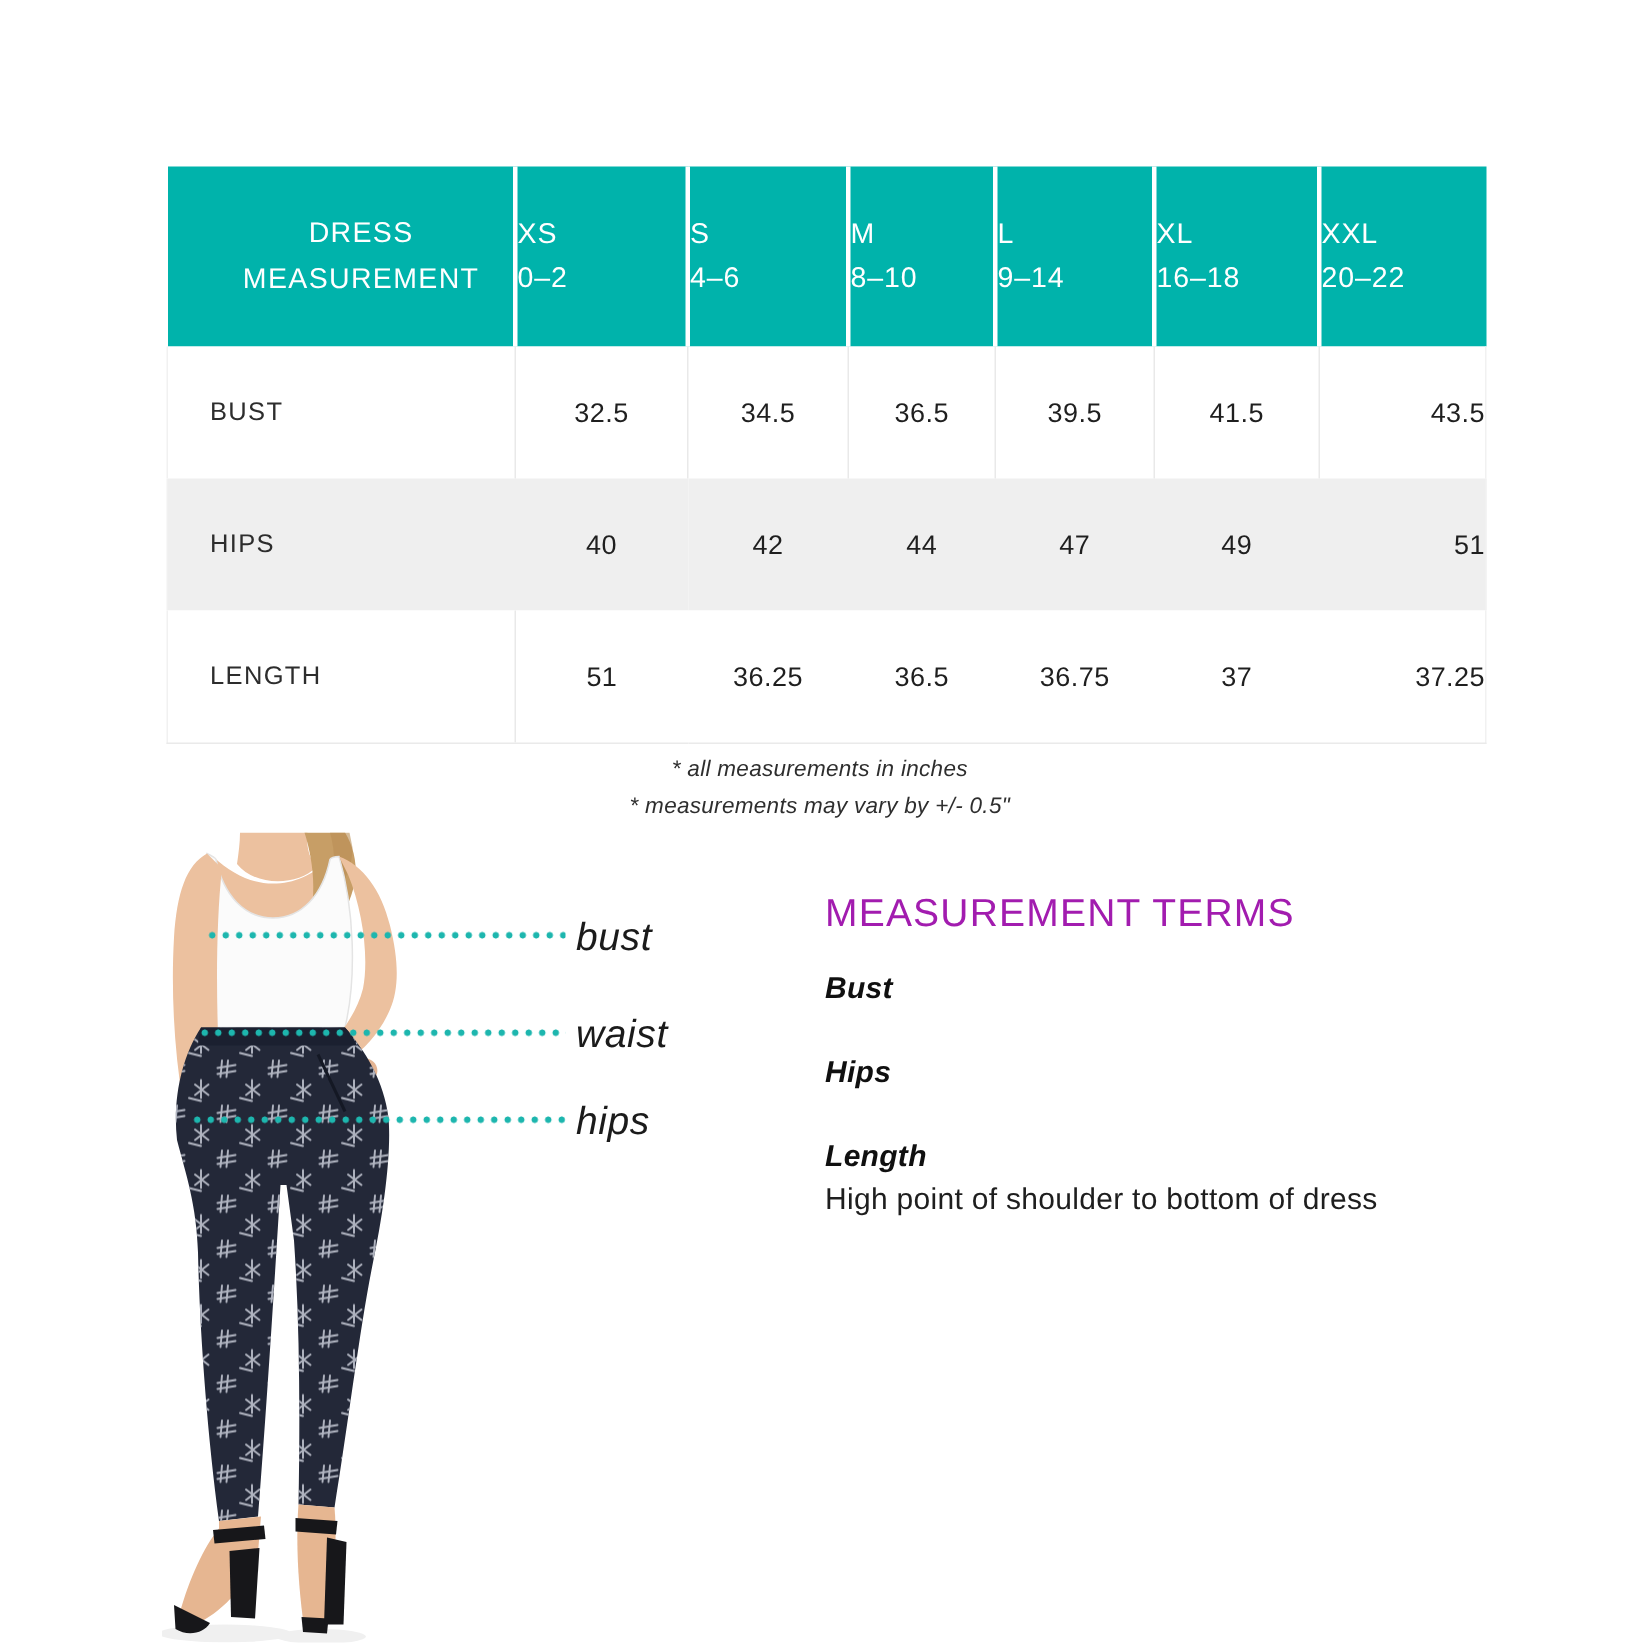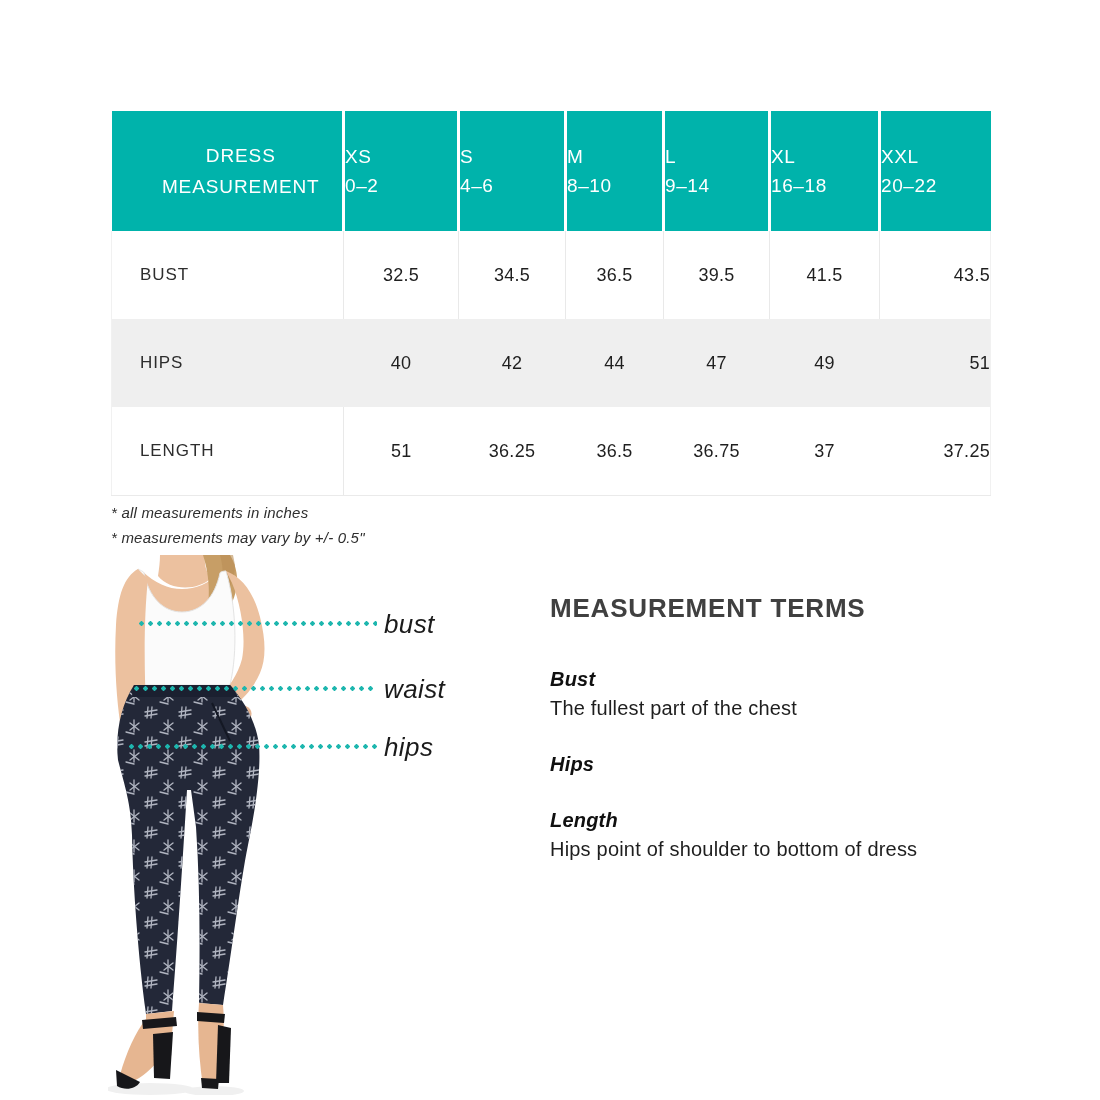--- a/index.html
+++ b/index.html
@@ -14,36 +14,36 @@
   .hdr-line{font-size:19px;line-height:29px;letter-spacing:0.6px;text-align:left;}
   .size-table tbody td{height:88px;text-align:center;font-size:18px;color:#1f1f1f;background:#ffffff;padding:0;letter-spacing:0.3px;}
   .size-table tbody td.row-label{text-align:left;padding-left:28px;font-size:17px;letter-spacing:0.9px;color:#2d2d2d;}
   .size-table tbody tr.shaded td{background:#efefef;}
   .row-bust td+td{border-left:1px solid #e9e9e9;}
   .row-length td:nth-child(2){border-left:1px solid #e9e9e9;}
   .size-table tbody td:first-child{border-left:1px solid #f1f1f1;}
   .size-table tbody td:last-child{border-right:1px solid #f1f1f1;text-align:right;}
   .row-length td{border-bottom:1px solid #eaeaea;}
 
-  .footnotes{position:absolute;left:111px;top:500px;width:871px;text-align:left;font-style:italic;font-size:15px;line-height:25px;color:#2e2e2e;letter-spacing:0.2px;}
+  .footnotes{position:absolute;left:111px;top:500px;width:871px;text-align:center;font-style:italic;font-size:15px;line-height:25px;color:#2e2e2e;letter-spacing:0.2px;}
 
   
   .figure-area{position:absolute;left:108px;top:555px;width:248px;height:540px;z-index:1;}
   .measure-line{position:absolute;height:5px;z-index:3;background-image:radial-gradient(circle,#1db6ae 2px,rgba(0,0,0,0) 2.4px);background-size:9px 5px;background-repeat:repeat-x;background-position:0 50%;}
   .line-bust{left:137px;top:621px;width:240px;}
   .line-waist{left:132px;top:686px;width:245px;}
   .line-hips{left:127px;top:744px;width:250px;}
   .measure-label{position:absolute;z-index:3;font-style:italic;font-size:26px;color:#1b1b1b;letter-spacing:0.4px;}
   .lbl-bust{left:384px;top:609px;}
   .lbl-waist{left:384px;top:674px;}
   .lbl-hips{left:384px;top:732px;}
 
   
   .terms{position:absolute;left:550px;top:593px;width:480px;}
-  .terms-heading{margin:0 0 44px 0;font-size:26px;font-weight:700;color:#404040;letter-spacing:0.8px;}
+  .terms-heading{margin:0 0 24px 0;font-size:26px;font-weight:400;color:#a21caf;letter-spacing:0.8px;}
   .term-item{margin-bottom:33px;}
   .term-name{font-size:20px;font-weight:700;font-style:italic;color:#101010;margin-bottom:6px;letter-spacing:0.2px;}
   .term-def{font-size:20px;color:#1e1e1e;letter-spacing:0.2px;}
 </style>
 </head>
 <body>
 
 <div class="canvas">
 
   <table class="size-table">
@@ -184,24 +184,23 @@
   <div class="measure-line line-waist"></div>
   <div class="measure-line line-hips"></div>
   <div class="measure-label lbl-bust">bust</div>
   <div class="measure-label lbl-waist">waist</div>
   <div class="measure-label lbl-hips">hips</div>
 
   <div class="terms">
     <h2 class="terms-heading">MEASUREMENT TERMS</h2>
     <div class="term-item">
       <div class="term-name">Bust</div>
-      <div class="term-def">The fullest part of the chest</div>
     </div>
     <div class="term-item">
       <div class="term-name">Hips</div>
     </div>
     <div class="term-item">
       <div class="term-name">Length</div>
-      <div class="term-def">Hips point of shoulder to bottom of dress</div>
+      <div class="term-def">High point of shoulder to bottom of dress</div>
     </div>
   </div>
 
 </div>
 
 </body></html>

